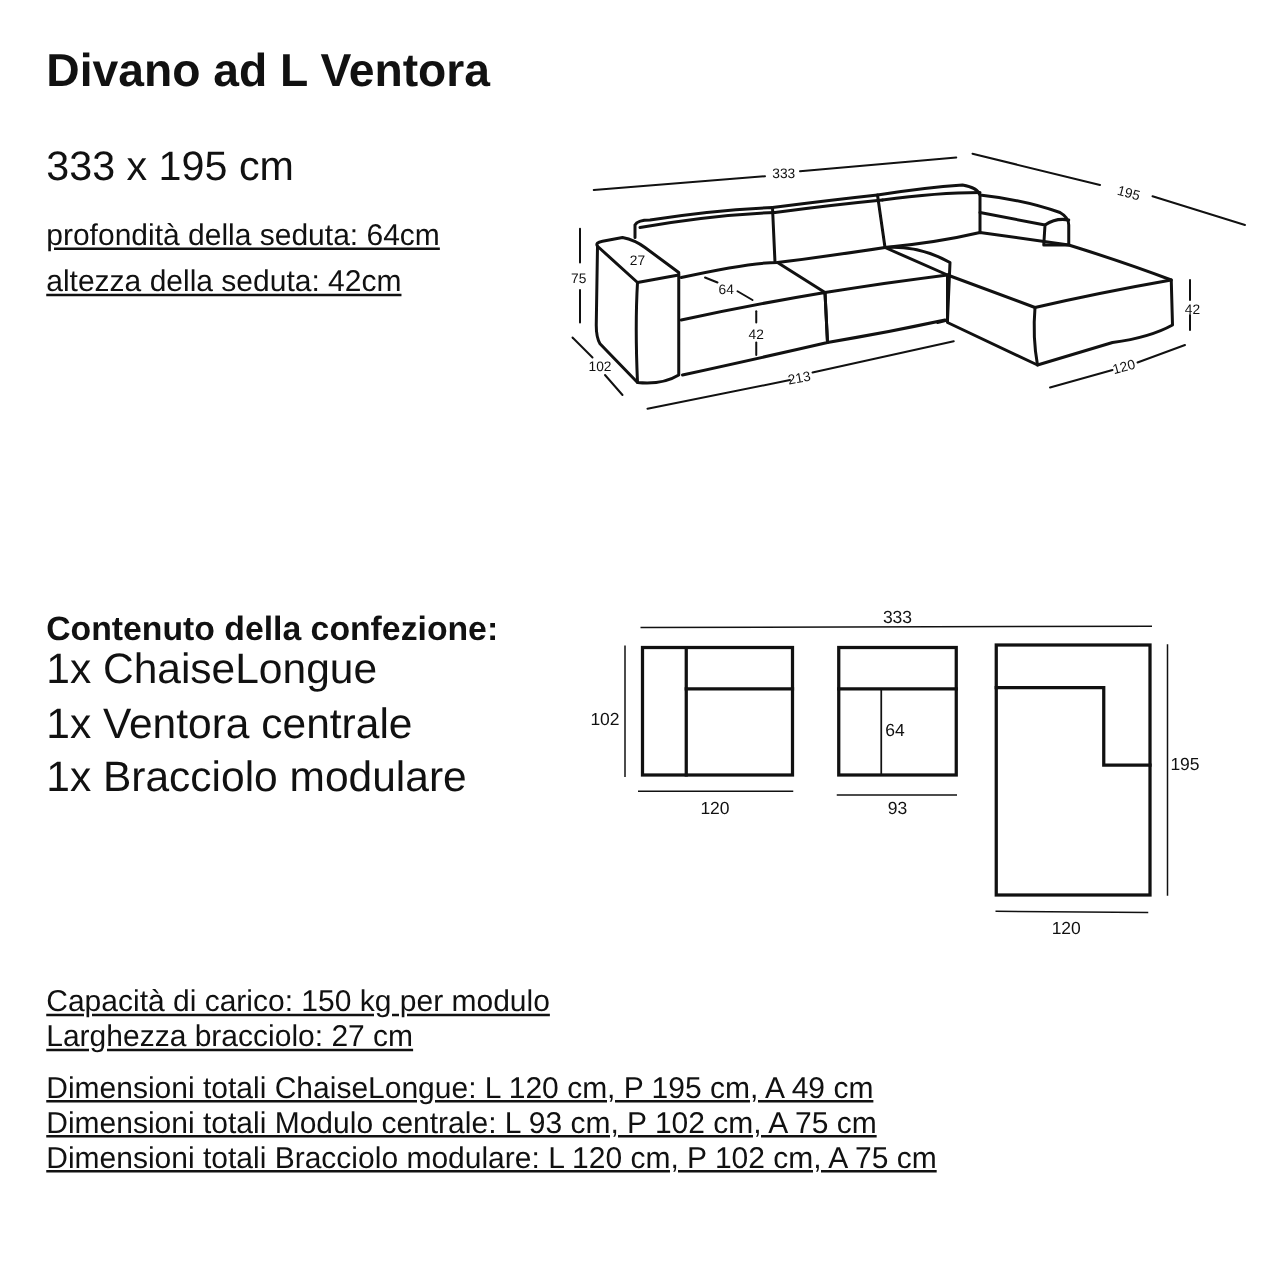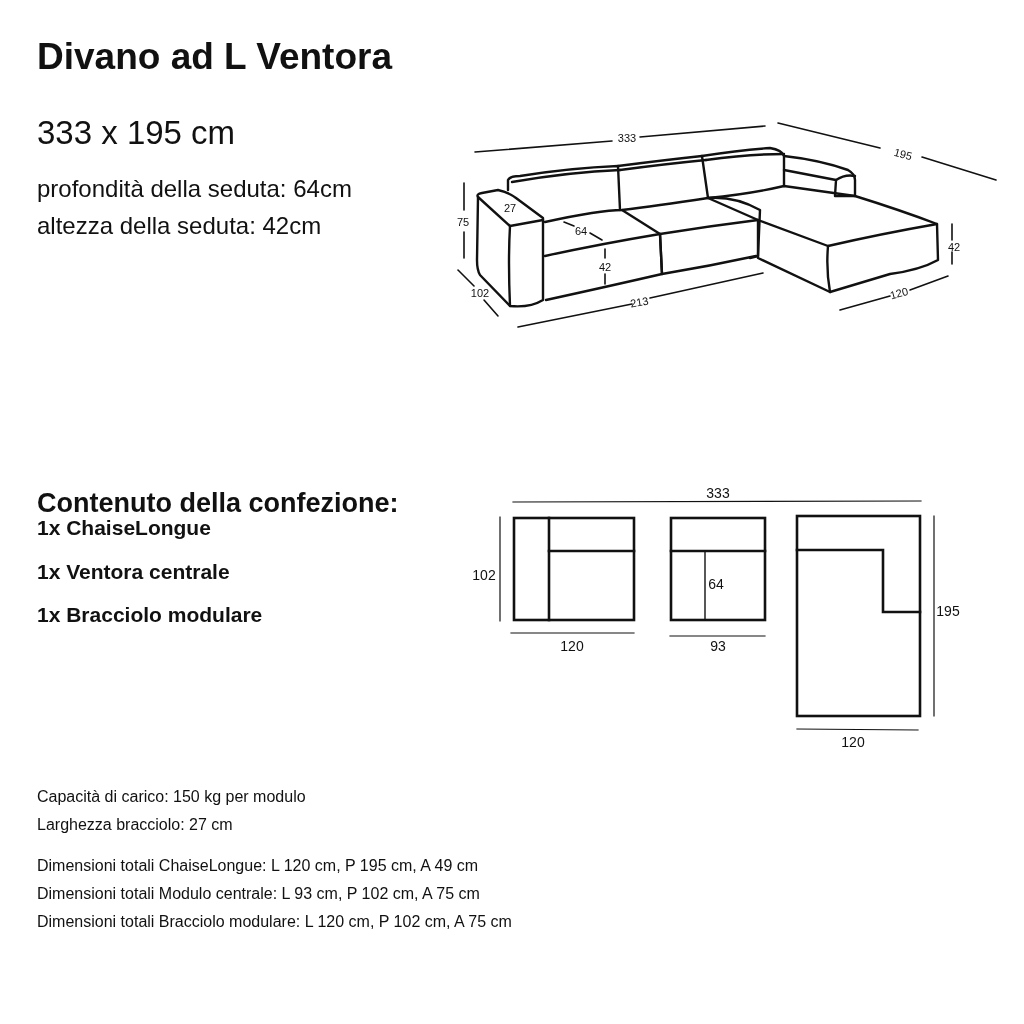--- a/index.html
+++ b/index.html
@@ -1,23 +1,23 @@
 <!DOCTYPE html>
 <html><head>
 <meta charset="utf-8">
 <style>
   html,body{margin:0;padding:0;background:#ffffff;}
   body{width:1024px;height:1024px;position:relative;overflow:hidden;font-family:"Liberation Sans","DejaVu Sans",sans-serif;color:#111;}
   .abs{position:absolute;white-space:nowrap;text-align:center;}
   .title{left:37px;top:36px;font-size:37px;font-weight:bold;letter-spacing:0px;}
   .subtitle{left:37px;top:86px;font-size:33px;margin-top:28px;}
-  .spec{left:37px;font-size:24px;}
+  .spec{left:37px;font-size:24px;text-decoration:underline;}
   .pkg-title{left:37px;top:476px;font-size:27px;font-weight:bold;margin-top:12px;}
-  .pkg-item{left:37px;font-size:21px;font-weight:bold;}
-  .foot{left:37px;font-size:16px;}
+  .pkg-item{left:37px;font-size:34px;}
+  .foot{left:37px;font-size:24px;text-decoration:underline;}
   svg{position:absolute;}
   .dim{font-family:"Liberation Sans","DejaVu Sans",sans-serif;fill:#111;}
 </style>
 </head>
 <body>
 
 <div class="abs title">Divano ad L Ventora</div>
 <div class="abs subtitle">333 x 195 cm</div>
 <div class="abs spec" style="top:175px">profondità della seduta: 64cm</div>
 <div class="abs spec" style="top:212px">altezza della seduta: 42cm</div>

